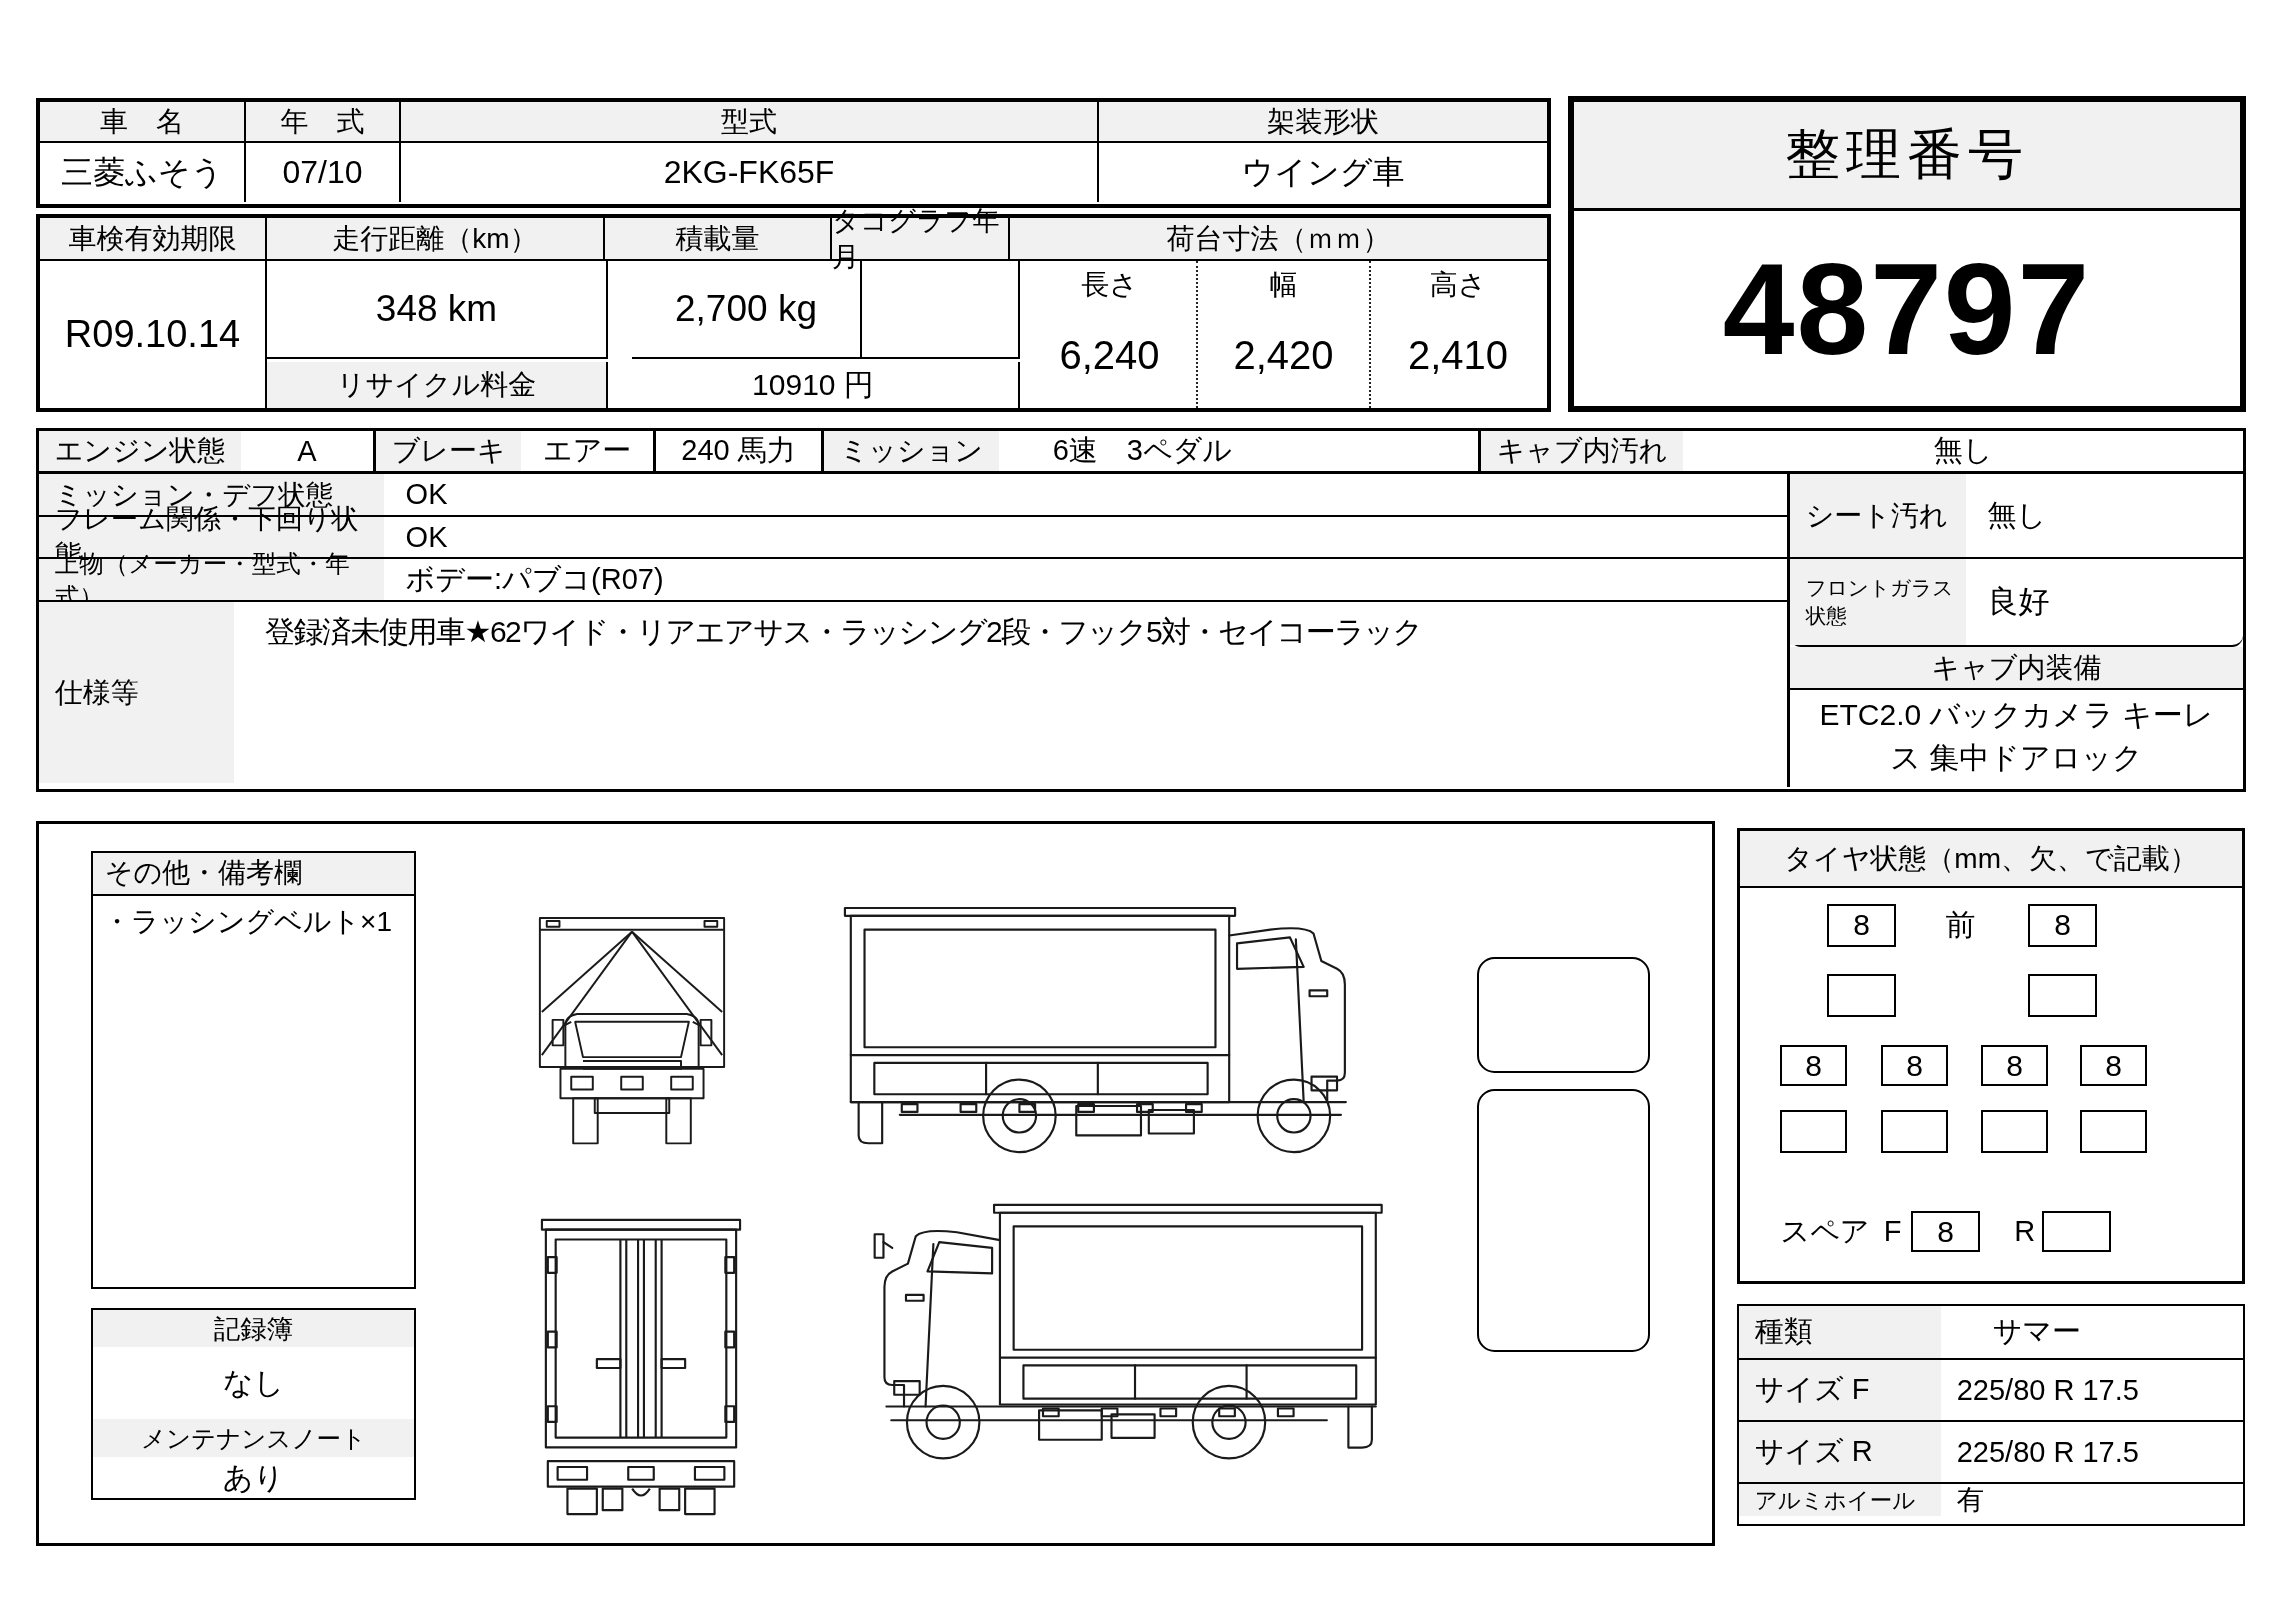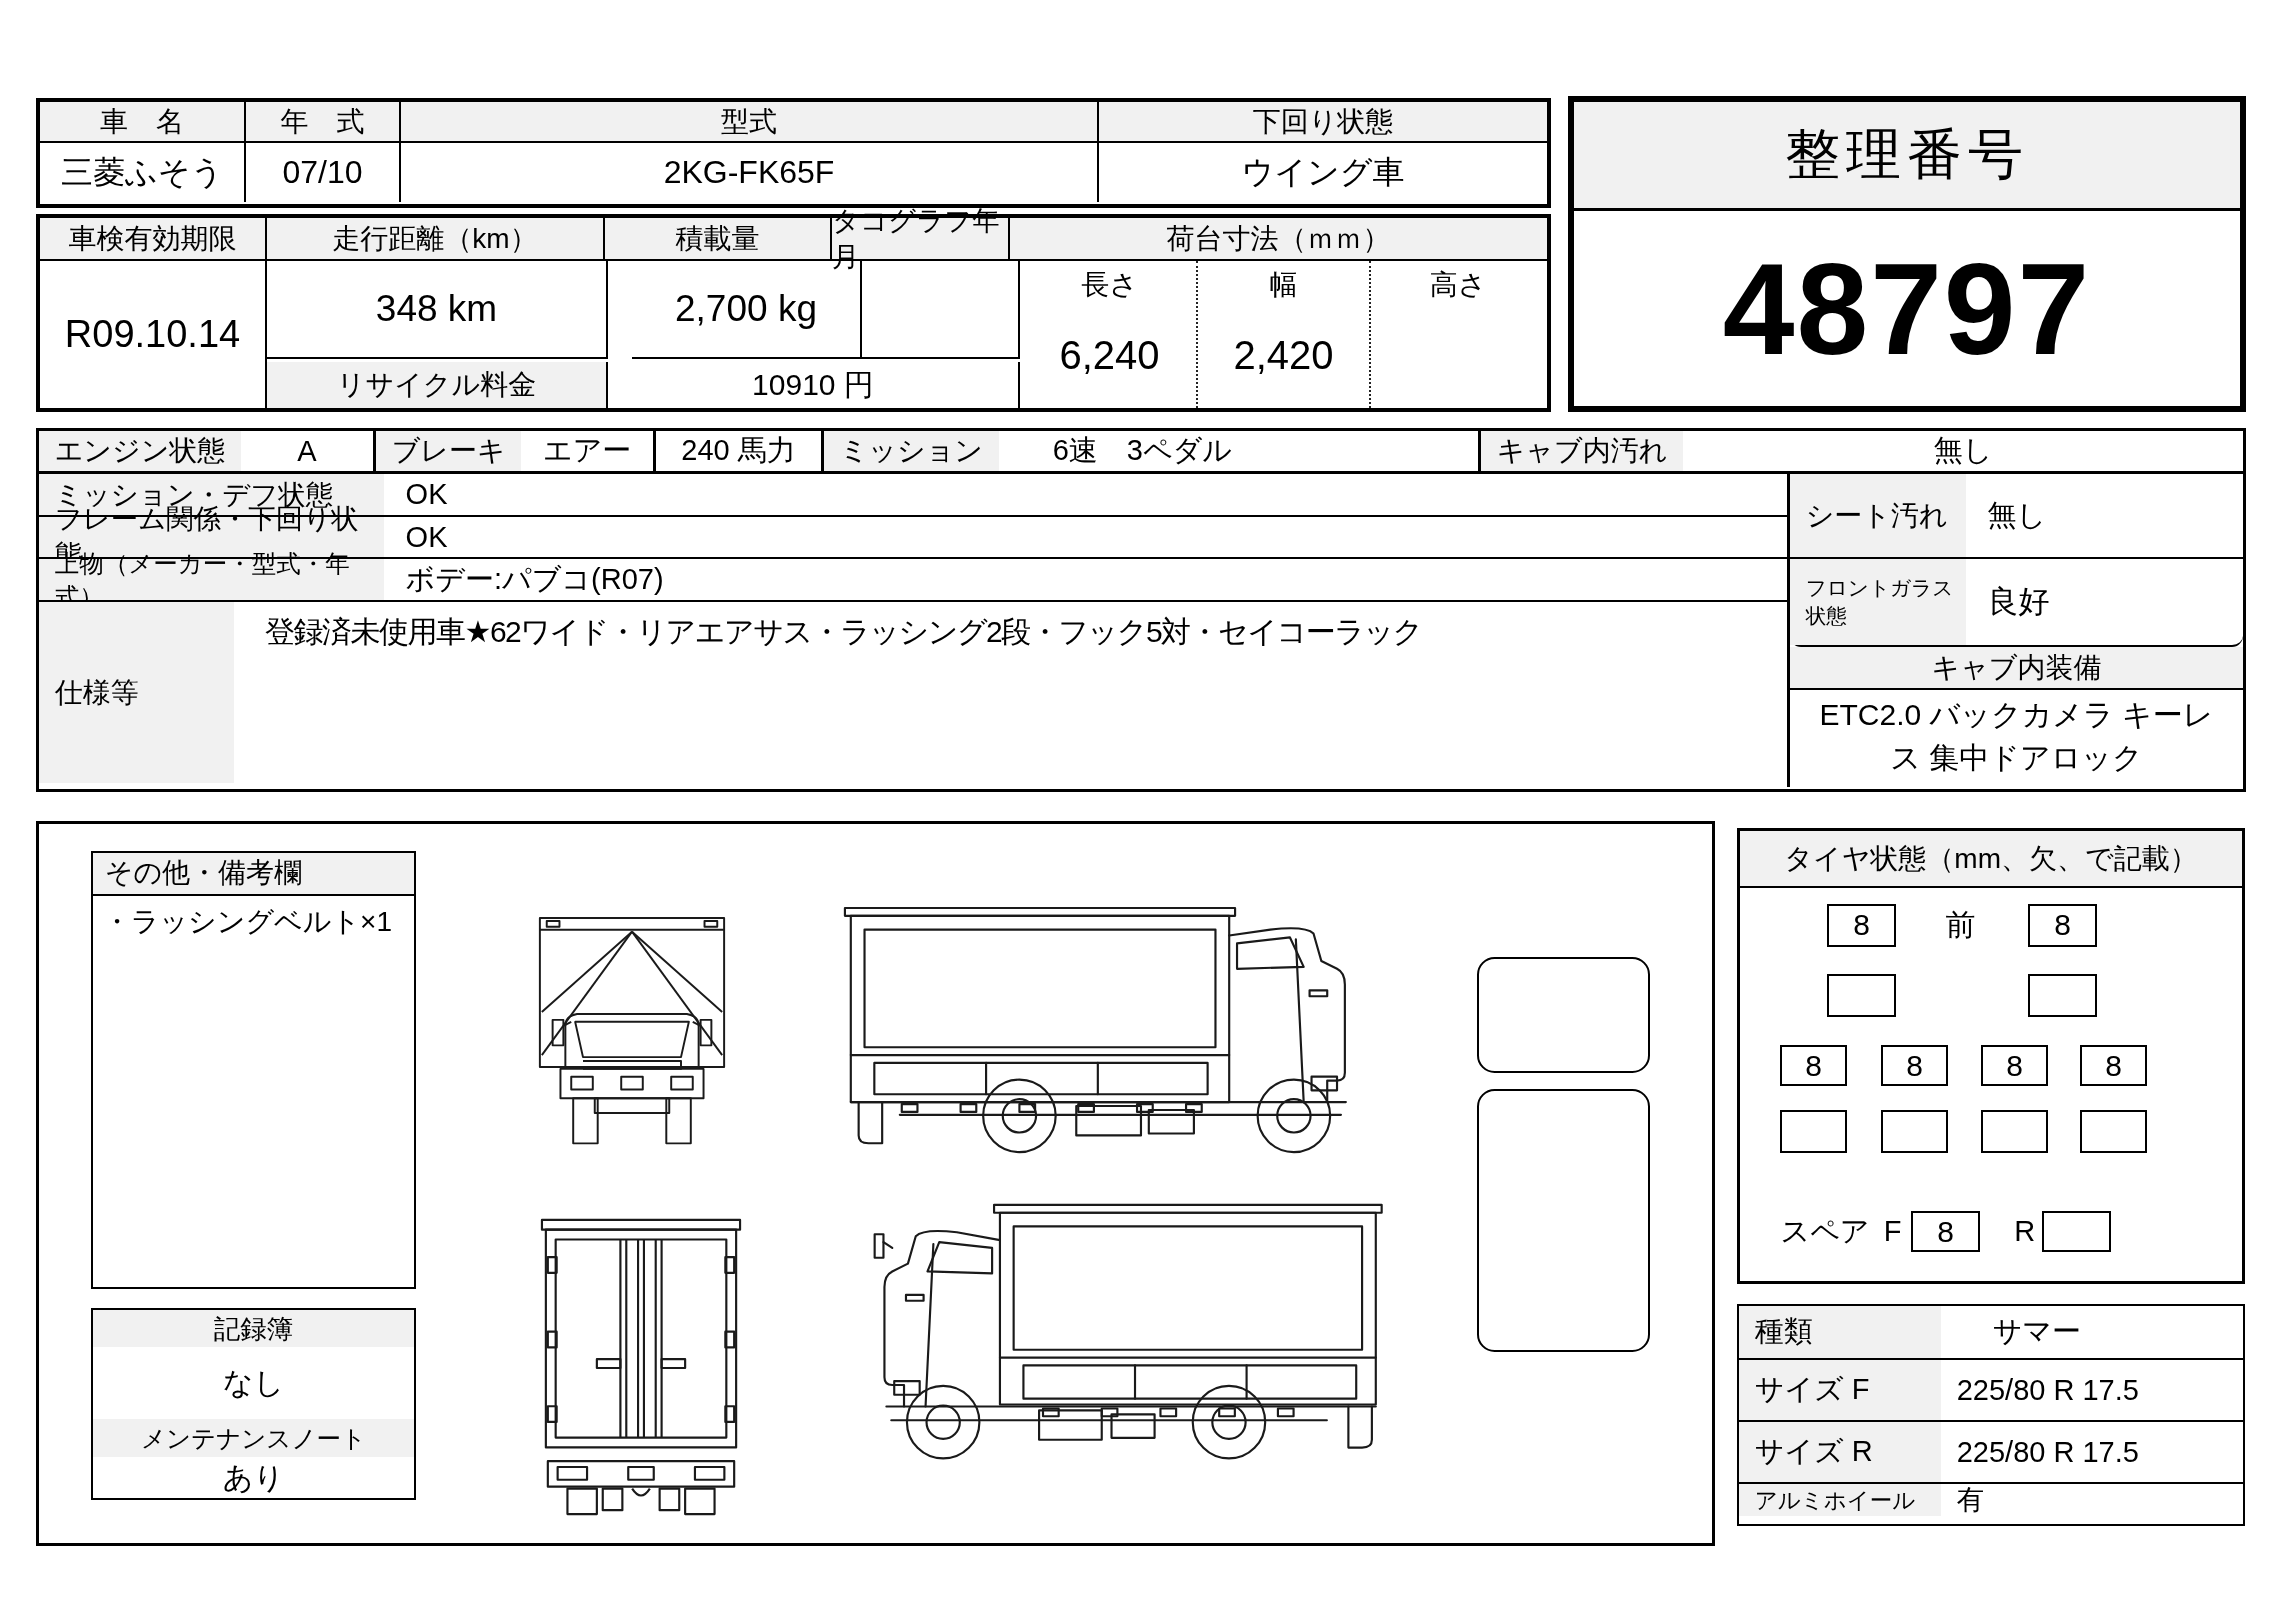--- a/index.html
+++ b/index.html
@@ -23,21 +23,21 @@
 </head>
 <body>
 
 <div class="sheet">
 
   <div class="abs" style="left:36px;top:98px;width:1515px;height:110px;border:4.9px solid #000;">
     <div class="row grey" style="height:41px;border-bottom:2.9px solid #000;">
       <div class="cell cen" style="width:206px;border-right:2.9px solid #000;font-size:28px;">車　名</div>
       <div class="cell cen" style="width:155px;border-right:2.9px solid #000;font-size:28px;">年　式</div>
       <div class="cell cen" style="width:698px;border-right:2.9px solid #000;font-size:28px;">型式</div>
-      <div class="cell cen" style="flex:1;font-size:28px;">下回り状態</div>
+      <div class="cell cen" style="flex:1;font-size:28px;">架装形状</div>
     </div>
     <div class="row" style="height:59px;">
       <div class="cell cen" style="width:206px;border-right:2.9px solid #000;font-size:32px;">三菱ふそう</div>
       <div class="cell cen" style="width:155px;border-right:2.9px solid #000;font-size:32px;">07/10</div>
       <div class="cell cen" style="width:698px;border-right:2.9px solid #000;font-size:32px;">2KG-FK65F</div>
       <div class="cell cen" style="flex:1;font-size:32px;">ウイング車</div>
     </div>
   </div>
 
   <div class="abs" style="left:1568px;top:96px;width:678px;height:316px;border:6.9px solid #000;">
@@ -65,20 +65,21 @@
       <div class="cell" style="width:173px;">
         <div class="cen" style="height:47px;font-size:28px;">長さ</div>
         <div class="cen" style="height:94px;font-size:40px;">6,240</div>
       </div>
       <div class="cell" style="width:173px;border-left:2.9px dotted #222;">
         <div class="cen" style="height:47px;font-size:28px;">幅</div>
         <div class="cen" style="height:94px;font-size:40px;">2,420</div>
       </div>
       <div class="cell" style="flex:1;border-left:2.9px dotted #222;">
         <div class="cen" style="height:47px;font-size:28px;">高さ</div>
+        <div class="cen" style="height:94px;font-size:40px;">2,410</div>
       </div>
     </div>
   </div>
 
   <div class="abs" style="left:36px;top:428px;width:2210px;height:364px;border:3.9px solid #000;">
 
     <div class="row" style="height:43px;border-bottom:3.9px solid #000;">
       <div class="seg" style="width:337px;border-right:3.9px solid #000;">
         <span class="lbl">エンジン状態</span>
         <span class="val">A</span>

